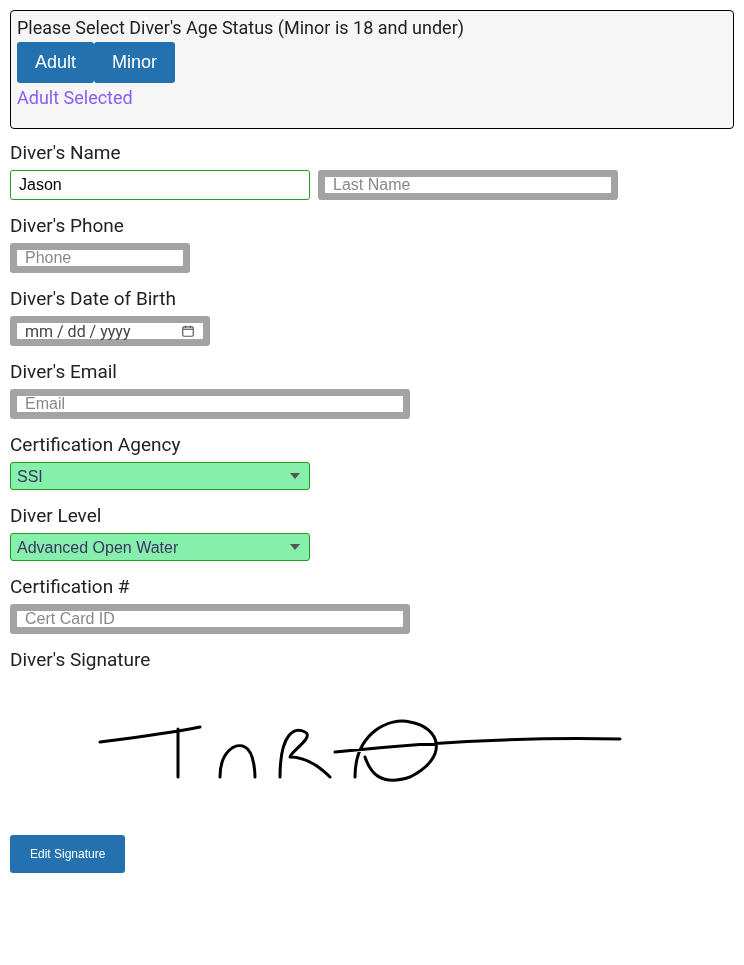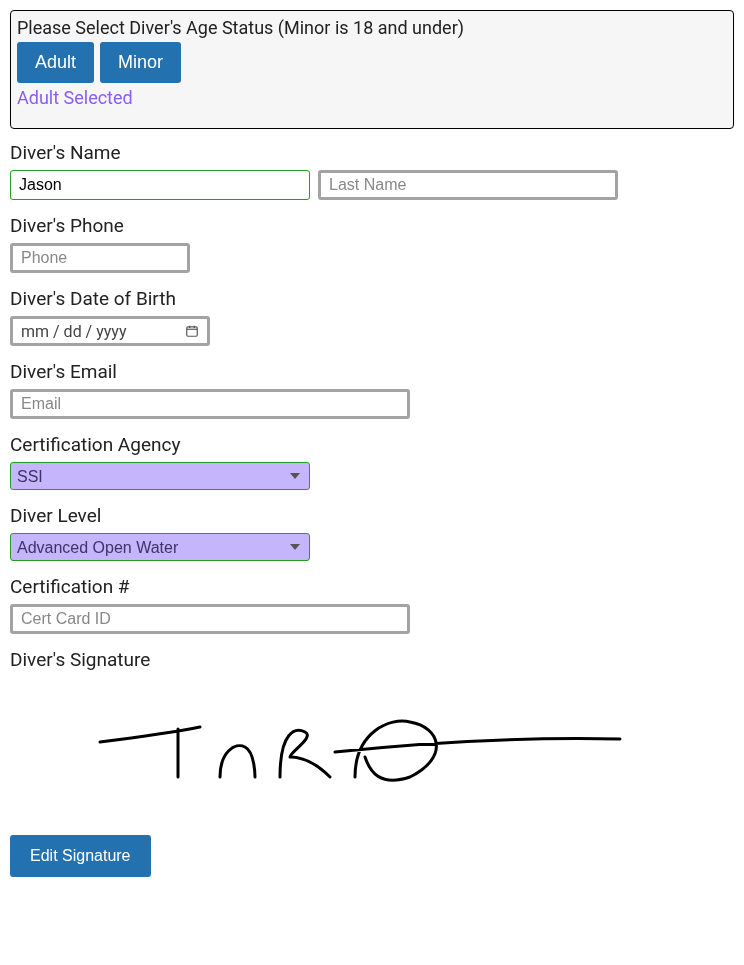--- a/index.html
+++ b/index.html
@@ -15,21 +15,21 @@
     background: #f6f6f6;
     border: 1px solid #000000;
     border-radius: 4px;
     padding: 4px 6px 20px 6px;
   }
   .age-title {
     font-size: 18px;
     color: #222;
     margin: 2px 0 4px 0;
   }
-  .btn-row { display: flex; gap: 6px; }
+  .btn-row { display: flex; }
   .btn {
     background: #2371ae;
     color: #fff;
     border: none;
     padding: 10px 18px;
     font-size: 18px;
     border-radius: 3px;
     cursor: pointer;
   }
   .selected-text {
@@ -50,21 +50,21 @@
   .row { display: flex; gap: 8px; flex-wrap: wrap; }
   input[type="text"].fld, input[type="email"].fld, .fld {
     height: 30px;
     padding: 4px 8px;
     font-size: 16px;
     background: #fff;
     border-radius: 3px;
     outline: none;
   }
   .bord-green { border: 1px solid #249c24; }
-  .bord-red   { border: 3px solid #a3a3a3; }
+  .bord-red   { border: 7px solid #a3a3a3; }
   .w300 { width: 300px; }
   .w200 { width: 180px; }
   .w400 { width: 400px; }
   input::placeholder { color: #888; }
   .date-wrap {
     display: inline-flex;
     align-items: center;
     justify-content: space-between;
     height: 30px;
     width: 200px;
@@ -78,21 +78,21 @@
     position: relative;
     display: inline-block;
     width: 300px;
   }
   .select-wrap select {
     width: 100%;
     height: 28px;
     padding: 2px 22px 2px 6px;
     font-size: 16px;
     color: #3d3365;
-    background: #c4b5fd;
+    background: #86efac;
     border-radius: 3px;
     appearance: none;
     -webkit-appearance: none;
     outline: none;
   }
   .select-wrap::after {
     content: "";
     position: absolute;
     right: 10px;
     top: 50%;
@@ -111,21 +111,21 @@
     display: flex;
     align-items: center;
     justify-content: center;
   }
   .sig-svg { width: 560px; height: 100px; }
   .edit-sig-btn {
     background: #2371ae;
     color: #fff;
     border: none;
     padding: 12px 20px;
-    font-size: 16px;
+    font-size: 12px;
     border-radius: 3px;
     cursor: pointer;
     margin-top: 18px;
   }
   .outer { max-width: 744px; }
 </style>
 </head>
 <body>
 
 <div class="outer">

